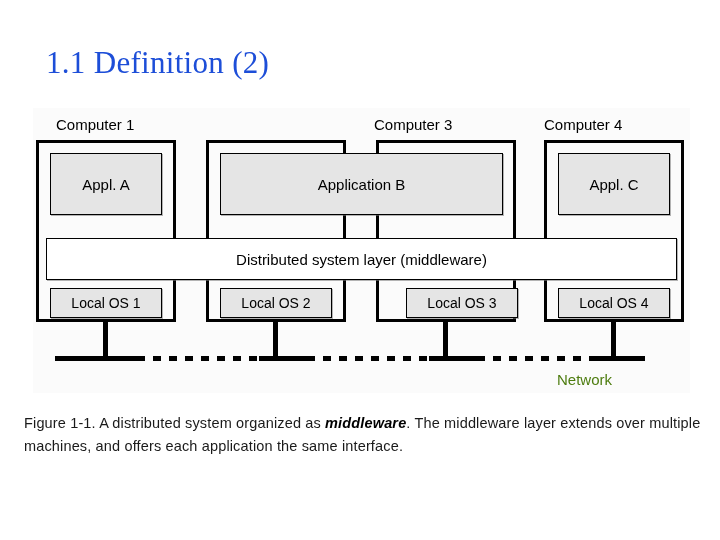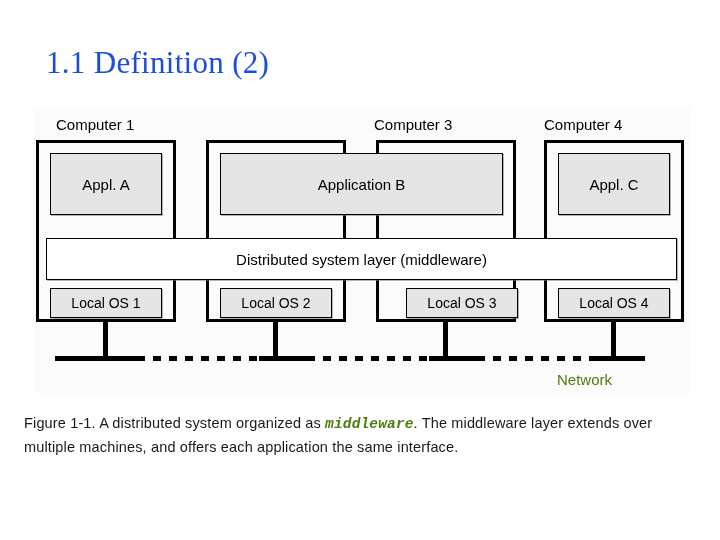--- a/index.html
+++ b/index.html
@@ -132,24 +132,23 @@
     left: 24px;
     top: 412px;
     width: 680px;
     font-family: "Liberation Sans", sans-serif;
     font-size: 14.5px;
     line-height: 23px;
     color: #1a1a1a;
     letter-spacing: 0.15px;
   }
   #caption .mw {
-    color: #4d7c0f;
+    color: #000000;
     font-weight: bold;
     font-style: italic;
-    font-family: Liberation Mono, monospace;
   }
 </style>
 </head>
 <body>
 
 <div id="slide-title">1.1 Definition (2)</div>
 
 <div id="figure">
 
   <div class="computer-label" style="left:23px;  top:8px; width:140px;">Computer 1</div>

